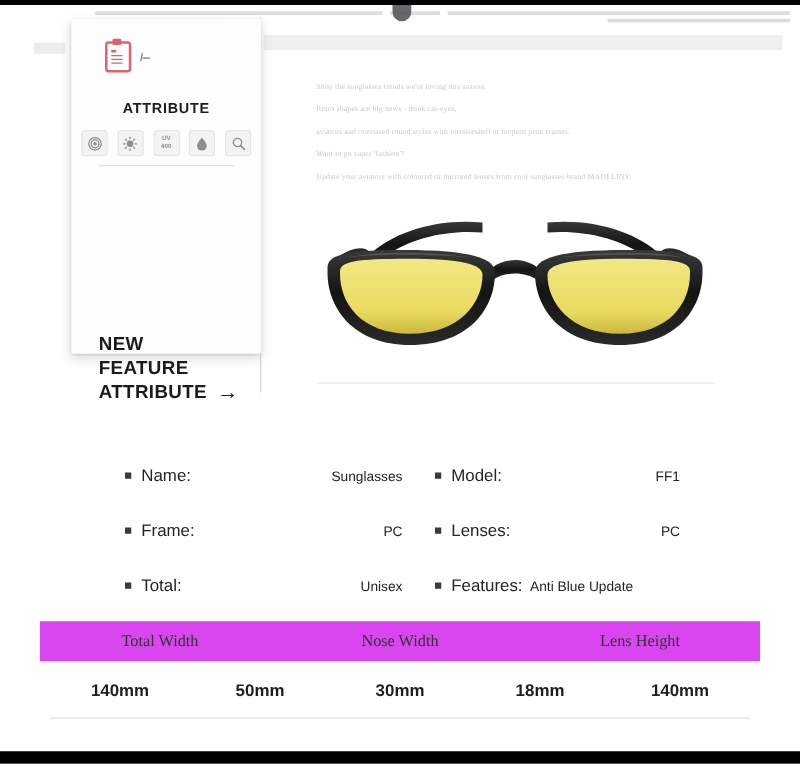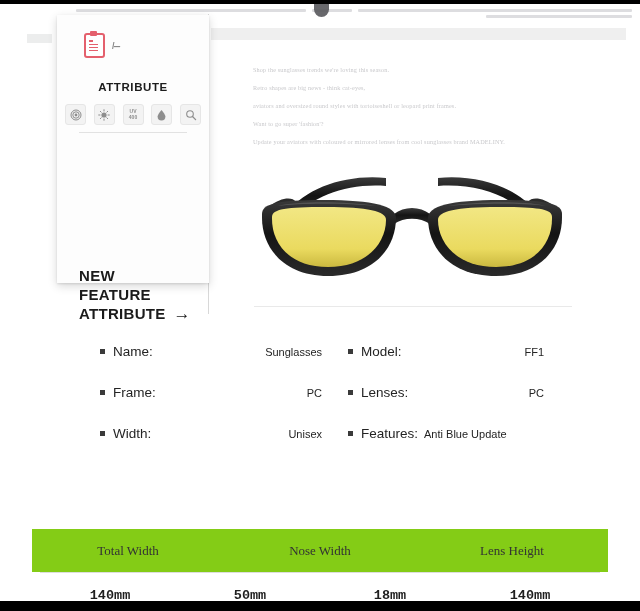--- a/index.html
+++ b/index.html
@@ -210,20 +210,21 @@
 
   
   .specs {
     position: absolute;
     left: 100px; top: 344px;
     width: 470px;
   }
   .spec-row {
     display: flex;
     margin-bottom: 26px;
+    margin-top: 29px;
   }
   .spec-col {
     display: flex;
     align-items: baseline;
   }
   .spec-col.left { width: 248px; }
   .spec-col.right { width: 222px; }
   .bullet {
     width: 5px; height: 5px;
     background: #3a3a3a;
@@ -250,40 +251,38 @@
   }
 
   
   .mtable {
     position: absolute;
     left: 32px; top: 497px;
     width: 576px;
   }
   .mthead {
     display: flex;
-    background: #84cc16;
-    height: 43px;
+    background: #d946ef;
+    height: 32px;
     align-items: center;
-    margin-top: 32px;
   }
   .mthead div {
     flex: 1;
     text-align: center;
     font-family: "Liberation Serif", serif;
     font-size: 13px;
     color: #333333;
   }
   .mtbody {
     display: flex;
     height: 44px;
     align-items: center;
     border-top: 1px solid #dddddd;
     border-bottom: 1px solid #dddddd;
     margin: 0 8px;
-    font-family: Liberation Mono, monospace;
   }
   .mtbody div {
     flex: 1;
     text-align: center;
     font-size: 13.5px;
     font-weight: 700;
     color: #1f1f1f;
   }
 </style>
 </head>
@@ -442,39 +441,40 @@
       <div class="spec-col right">
         <span class="bullet"></span>
         <span class="spec-label">Lenses:</span>
         <span class="spec-value">PC</span>
       </div>
     </div>
 
     <div class="spec-row">
       <div class="spec-col left">
         <span class="bullet"></span>
-        <span class="spec-label">Width:</span>
+        <span class="spec-label">Total:</span>
         <span class="spec-value">Unisex</span>
       </div>
       <div class="spec-col right inline">
         <span class="bullet"></span>
         <span class="spec-label">Features:</span>
         <span class="spec-value">Anti Blue Update</span>
       </div>
     </div>
   </div>
 
   <div class="mtable">
     <div class="mthead">
       <div>Total Width</div>
       <div>Nose Width</div>
       <div>Lens Height</div>
     </div>
     <div class="mtbody">
       <div>140mm</div>
       <div>50mm</div>
+      <div>30mm</div>
       <div>18mm</div>
       <div>140mm</div>
     </div>
   </div>
 
   <div class="bar-bottom"></div>
 </div>
 
 </body></html>

